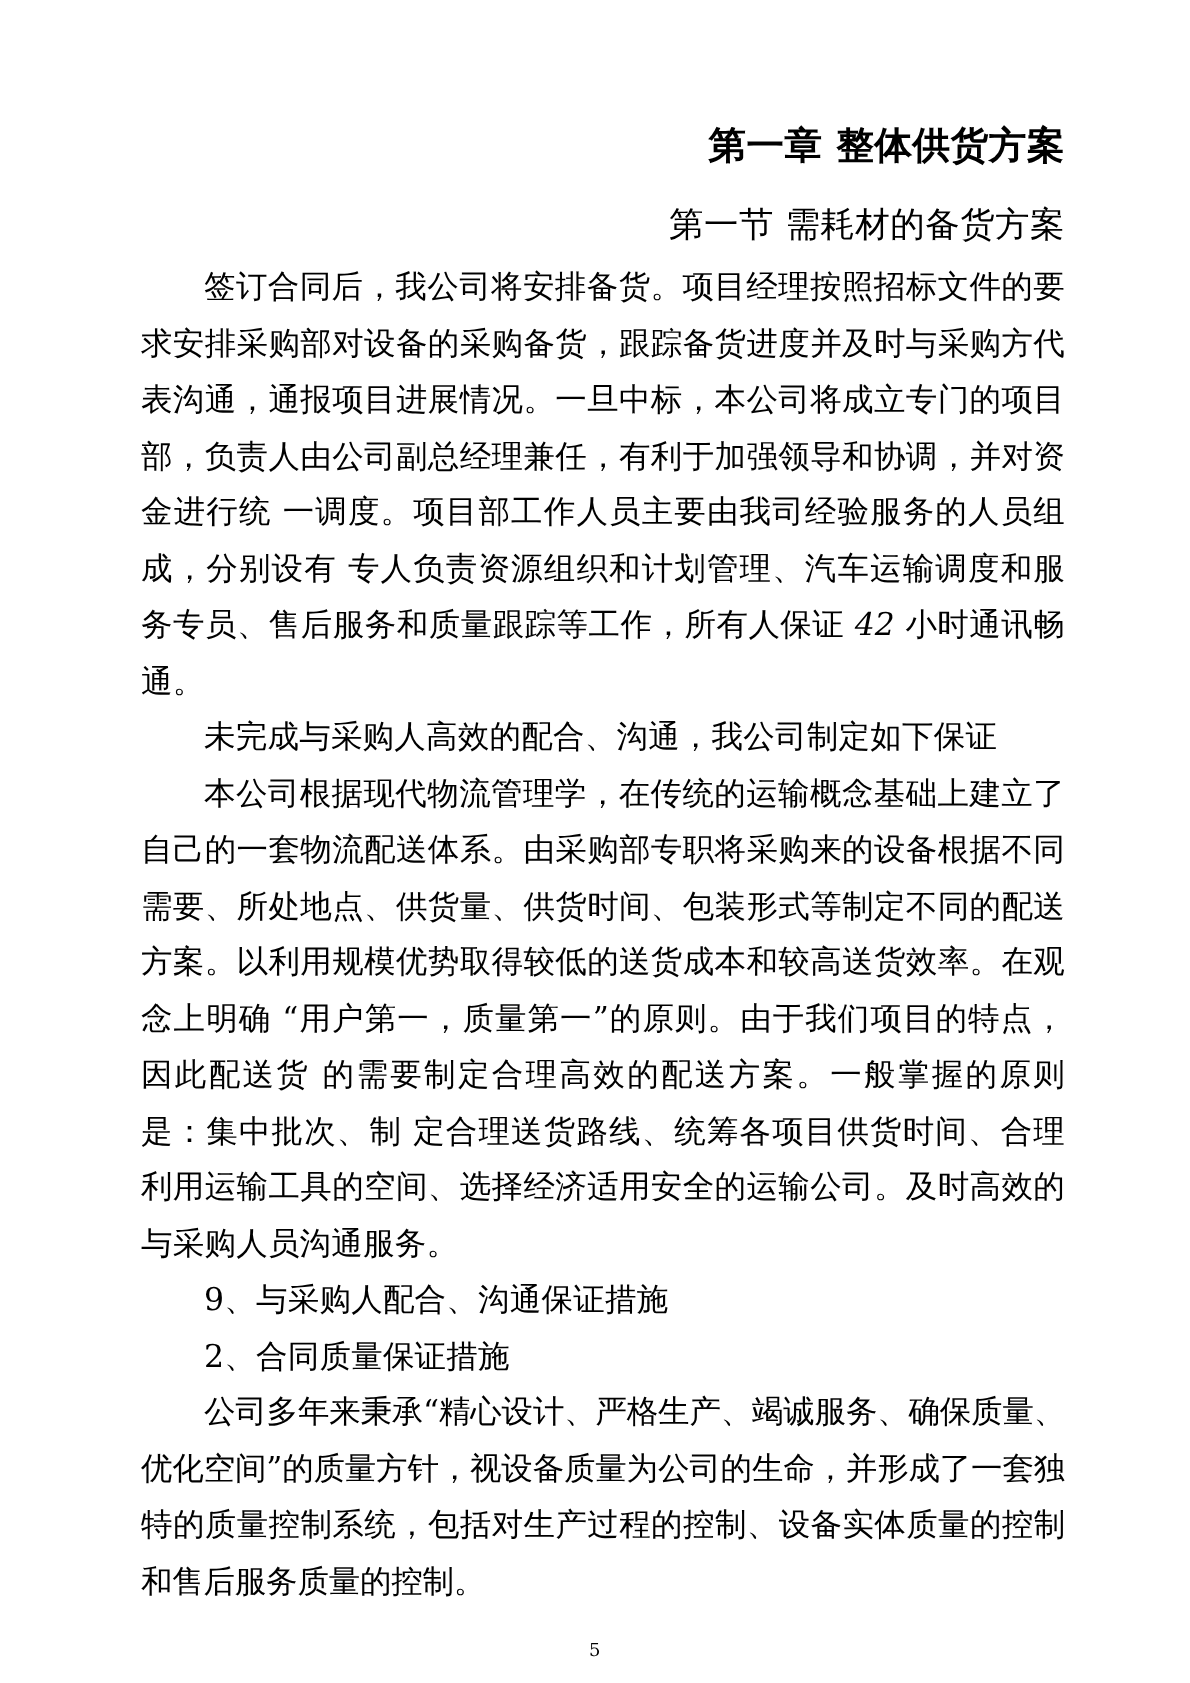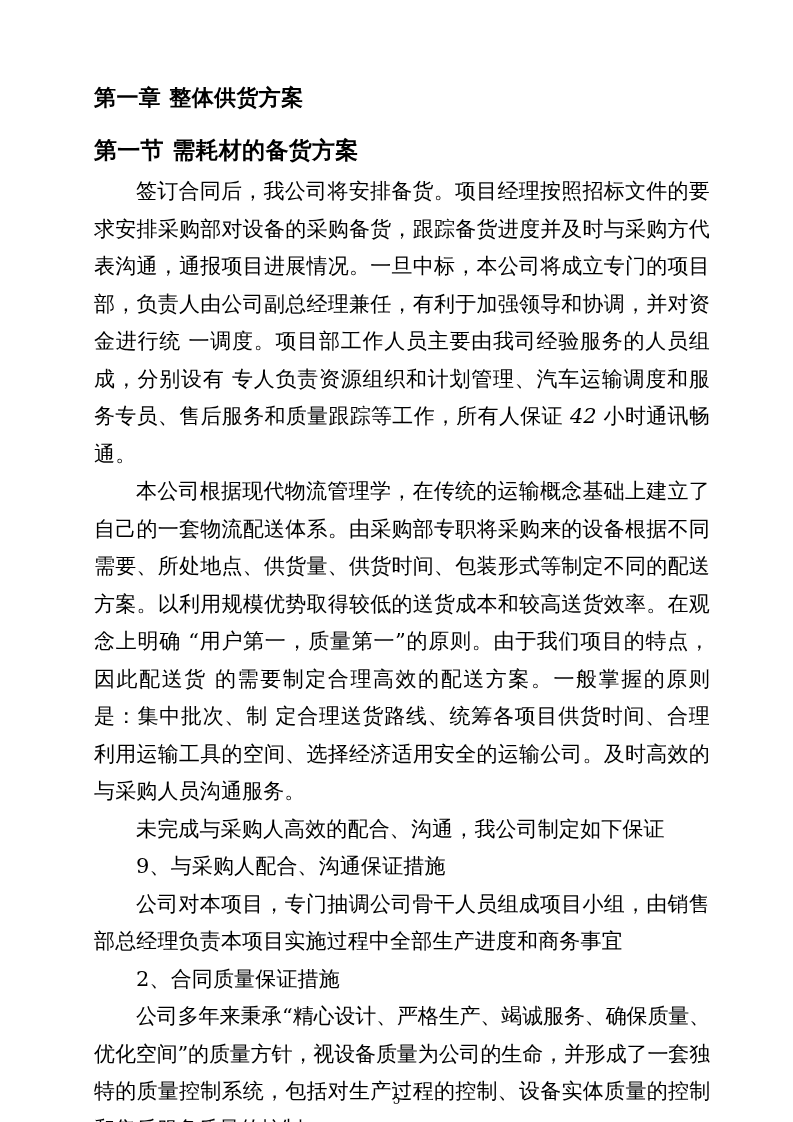--- a/index.html
+++ b/index.html
@@ -25,35 +25,35 @@
     position: absolute;
     left: 94px;
     top: 0;
     width: 616px;
   }
 
   
   .heading-1 {
     margin: 0;
     padding: 0;
-    text-align: left;
+    text-align: right;
     font-weight: bold;
-    font-size: 22px;
+    font-size: 25px;
     line-height: 30px;
     letter-spacing: 0.4px;
     position: absolute;
     left: 0;
     top: 82px;
     width: 616px;
   }
   .heading-2 {
     margin: 0;
     padding: 0;
-    text-align: left;
-    font-weight: bold;
+    text-align: right;
+    font-weight: normal;
     font-size: 23px;
     line-height: 28px;
     letter-spacing: 0.3px;
     position: absolute;
     left: 0;
     top: 136px;
     width: 616px;
   }
 
   
@@ -104,27 +104,26 @@
   <div class="content">
 
     <h1 class="heading-1">第一章  整体供货方案</h1>
 
     <h2 class="heading-2">第一节  需耗材的备货方案</h2>
 
     <div class="body-flow">
 
       <p class="para"><span>签订合同后，我公司将安排备货。项目经理按照招标文件的要求安排采购部对设备的采购备货，跟踪备货进度并及时与采购方代表沟通，通报项目进展情况。一旦中标，本公司将成立专门的项目部，负责人由公司副总经理兼任，有利于加强领导和协调，并对资金进行统 一调度。项目部工作人员主要由我司经验服务的人员组成，分别设有 专人负责资源组织和计划管理、汽车运输调度和服务专员、售后服务和质量跟踪等工作，所有人保证 </span><em class="num-italic">42</em><span> 小时通讯畅通。</span></p>
 
+      <p class="para">未完成与采购人高效的配合、沟通，我公司制定如下保证</p>
+
       <p class="para">本公司根据现代物流管理学，在传统的运输概念基础上建立了自己的一套物流配送体系。由采购部专职将采购来的设备根据不同需要、所处地点、供货量、供货时间、包装形式等制定不同的配送方案。以利用规模优势取得较低的送货成本和较高送货效率。在观念上明确 “用户第一，质量第一”的原则。由于我们项目的特点，因此配送货 的需要制定合理高效的配送方案。一般掌握的原则是：集中批次、制 定合理送货路线、统筹各项目供货时间、合理利用运输工具的空间、选择经济适用安全的运输公司。及时高效的与采购人员沟通服务。</p>
-
-      <p class="para">未完成与采购人高效的配合、沟通，我公司制定如下保证</p>
 
       <p class="para">9、与采购人配合、沟通保证措施</p>
 
-      <p class="para">公司对本项目，专门抽调公司骨干人员组成项目小组，由销售部总经理负责本项目实施过程中全部生产进度和商务事宜</p>
 
       <p class="para">2、合同质量保证措施</p>
 
       <p class="para tight">公司多年来秉承“精心设计、严格生产、竭诚服务、确保质量、优化空间”的质量方针，视设备质量为公司的生命，并形成了一套独特的质量控制系统，包括对生产过程的控制、设备实体质量的控制和售后服务质量的控制。</p>
 
     </div>
   </div>
 
   <div class="page-number">5</div>
 

